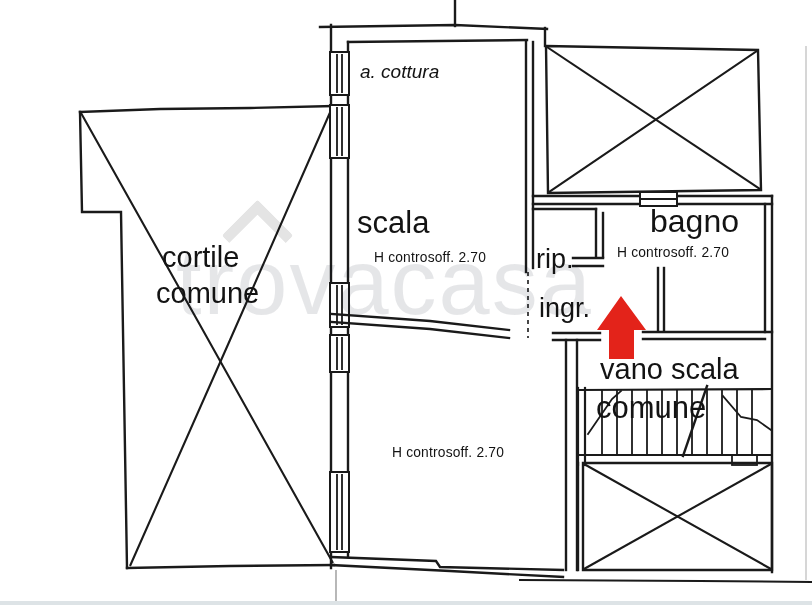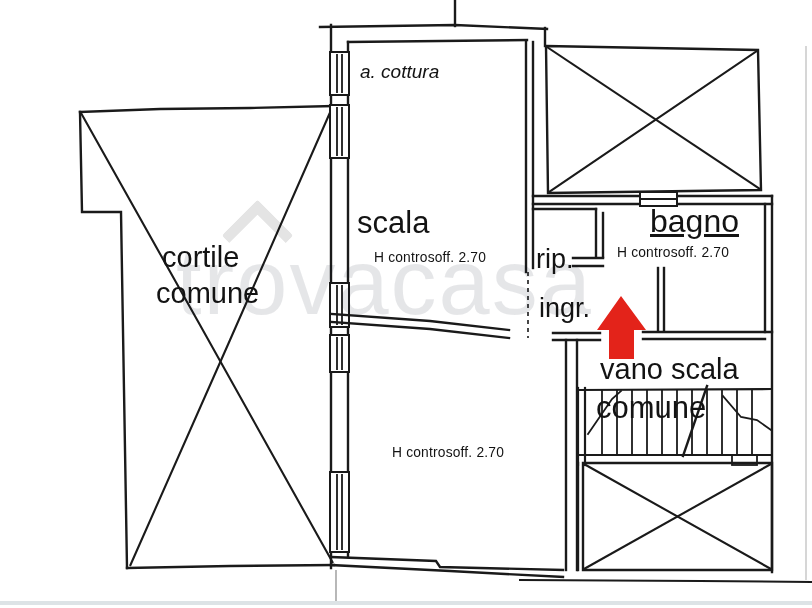--- a/index.html
+++ b/index.html
@@ -7,21 +7,21 @@
     position:relative;width:812px;height:608px;overflow:hidden;background:#ffffff;
     font-family:"Liberation Sans","DejaVu Sans",sans-serif;color:#111;
   }
   .stage svg{position:absolute;left:0;top:0;}
   .lbl{position:absolute;white-space:nowrap;line-height:1.05;color:#131313;}
   .lbl.small{transform:scaleX(.92);transform-origin:left top;letter-spacing:.2px;}
   .fs25{font-size:19px;font-style:italic;}
   .fs27{font-size:27px;}
   .fs29{font-size:29px;}
   .fs31{font-size:31px;}
-  .fs32{font-size:32px;text-decoration:underline;}
+  .fs32{font-size:32px;}
   .fs15{font-size:15px;}
   
   .wm{
     position:absolute;left:176px;top:236px;font-size:92px;line-height:1;
     color:#0f172a;opacity:.10;letter-spacing:2px;white-space:nowrap;
   }
   .wm .wm-o{position:relative;display:inline-block;}
   .wm-roof{
     position:absolute;left:-4px;top:-26px;width:40px;height:40px;
     border-top:11px solid #000;border-left:11px solid #000;

